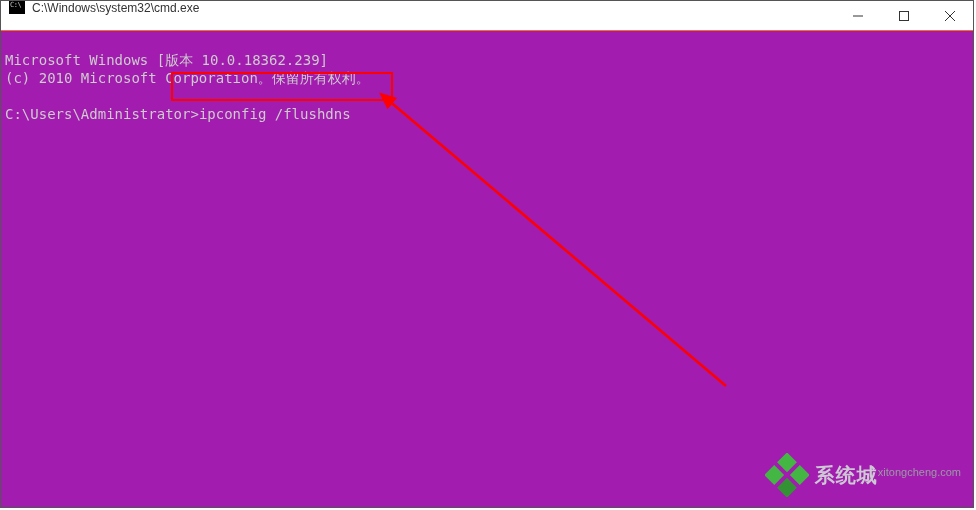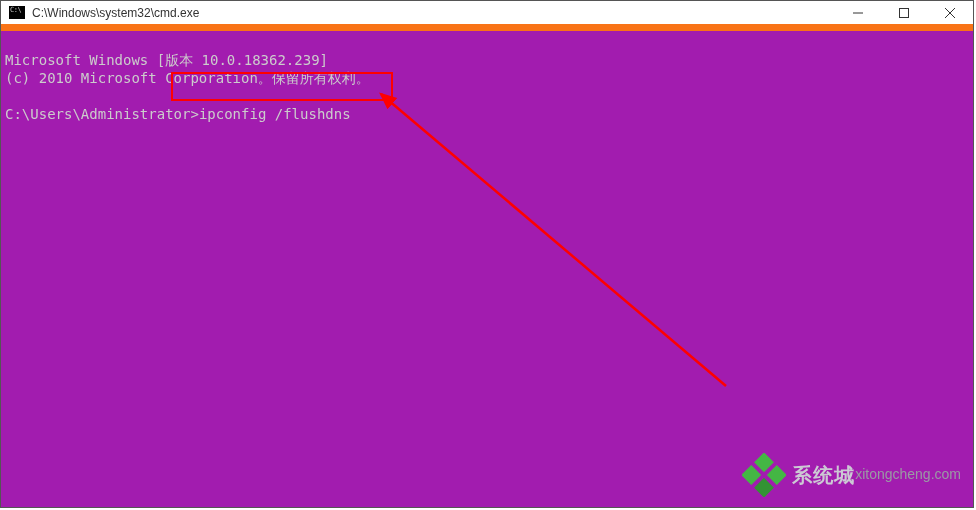--- a/index.html
+++ b/index.html
@@ -16,22 +16,22 @@
     top: 0; left: 0;
     width: 974px;
     height: 508px;
     border: 1px solid #555;
     background: #000;
   }
   .titlebar {
     height: 30px;
     background: #ffffff;
     display: flex;
-    align-items: center;
-    border-bottom: 7px solid #f97316;
+    align-items: flex-start;
+    border-bottom: 1px solid #f97316;
     position: relative;
   }
   .title-icon {
     width: 16px; height: 13px;
     margin-left: 8px;
     background: #000;
     display: inline-block;
     position: relative;
   }
   .title-icon::after {
@@ -108,21 +108,21 @@
   }
   .wm-title {
     font-family: "Microsoft YaHei","SimHei",sans-serif;
     font-size: 20px;
     font-weight: bold;
     color: #cfd3d6;
     letter-spacing: 1px;
   }
   .wm-sub {
     font-family: Arial, sans-serif;
-    font-size: 14px;
+    font-size: 11px;
     color: #9aa0a4;
     margin-top: 2px;
   }
   .prompt-text { display:inline; }
 </style>
 </head>
 <body>
 
 <div class="window">
 

